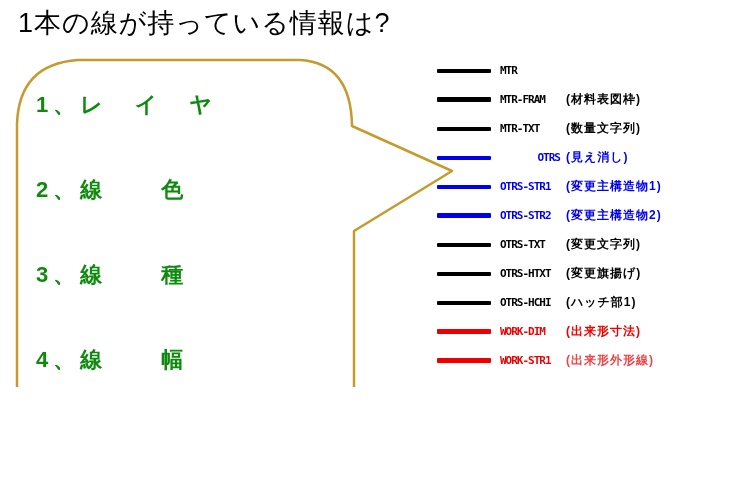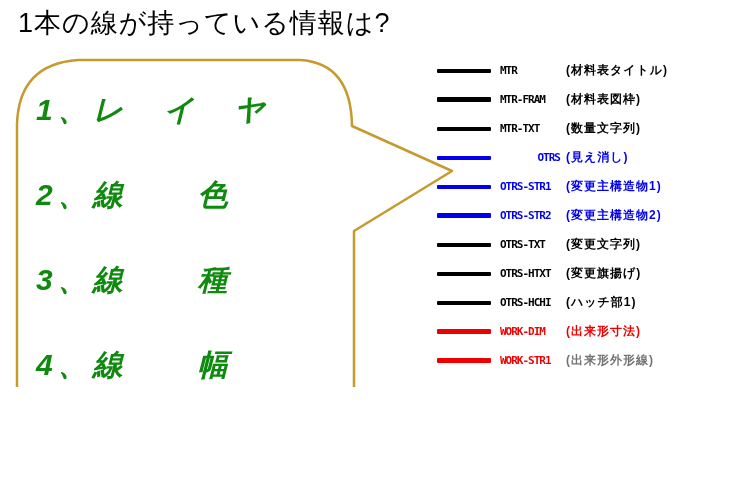--- a/index.html
+++ b/index.html
@@ -21,25 +21,24 @@
   .bubble-svg{
     position:absolute;left:0;top:0;
   }
   .bubble-items{
     position:absolute;
     left:36px;top:90px;
     width:310px;
   }
   .bubble-item{
     height:85px;
-    font-size:30px;
+    font-size:22px;
     font-weight:bold;
     letter-spacing:5px;
     white-space:nowrap;
-    font-style:italic;
   }
   .legend{
     position:absolute;
     left:437px;top:56px;
   }
   .legend-row{
     display:flex;
     align-items:center;
     height:29px;
   }
@@ -81,21 +80,20 @@
     <div class="bubble-item" style="color: rgb(15, 138, 15);">1、レ　イ　ヤ</div>
     <div class="bubble-item" style="color: rgb(15, 138, 15);">2、線　　色</div>
     <div class="bubble-item" style="color: rgb(15, 138, 15);">3、線　　種</div>
     <div class="bubble-item" style="color: rgb(15, 138, 15);">4、線　　幅</div>
   </div>
 
   <div class="legend" id="legend">
     <div class="legend-row">
       <div class="line-sample" style="background: rgb(0, 0, 0); height: 4px;"></div>
       <div class="layer-label" style="color: rgb(0, 0, 0);">MTR</div>
-      <div class="layer-desc" style="color: rgb(0, 0, 0);">(材料表タイトル)</div>
     </div>
 
     <div class="legend-row">
       <div class="line-sample" style="background: rgb(0, 0, 0); height: 5px;"></div>
       <div class="layer-label" style="color: rgb(0, 0, 0);">MTR-FRAM</div>
       <div class="layer-desc" style="color: rgb(0, 0, 0);">(材料表図枠)</div>
     </div>
 
     <div class="legend-row">
       <div class="line-sample" style="background: rgb(0, 0, 0); height: 4px;"></div>
@@ -142,17 +140,17 @@
 
     <div class="legend-row">
       <div class="line-sample" style="background: rgb(238, 0, 0); height: 5px;"></div>
       <div class="layer-label" style="color: rgb(238, 0, 0);">WORK-DIM</div>
       <div class="layer-desc" style="color: rgb(238, 0, 0);">(出来形寸法)</div>
     </div>
 
     <div class="legend-row">
       <div class="line-sample" style="background: rgb(238, 0, 0); height: 5px;"></div>
       <div class="layer-label" style="color: rgb(238, 0, 0);">WORK-STR1</div>
-      <div class="layer-desc" style="color: #737373;">(出来形外形線)</div>
+      <div class="layer-desc" style="color: #ef4444;">(出来形外形線)</div>
     </div>
   </div>
 
 </div>
 
 </body></html>

